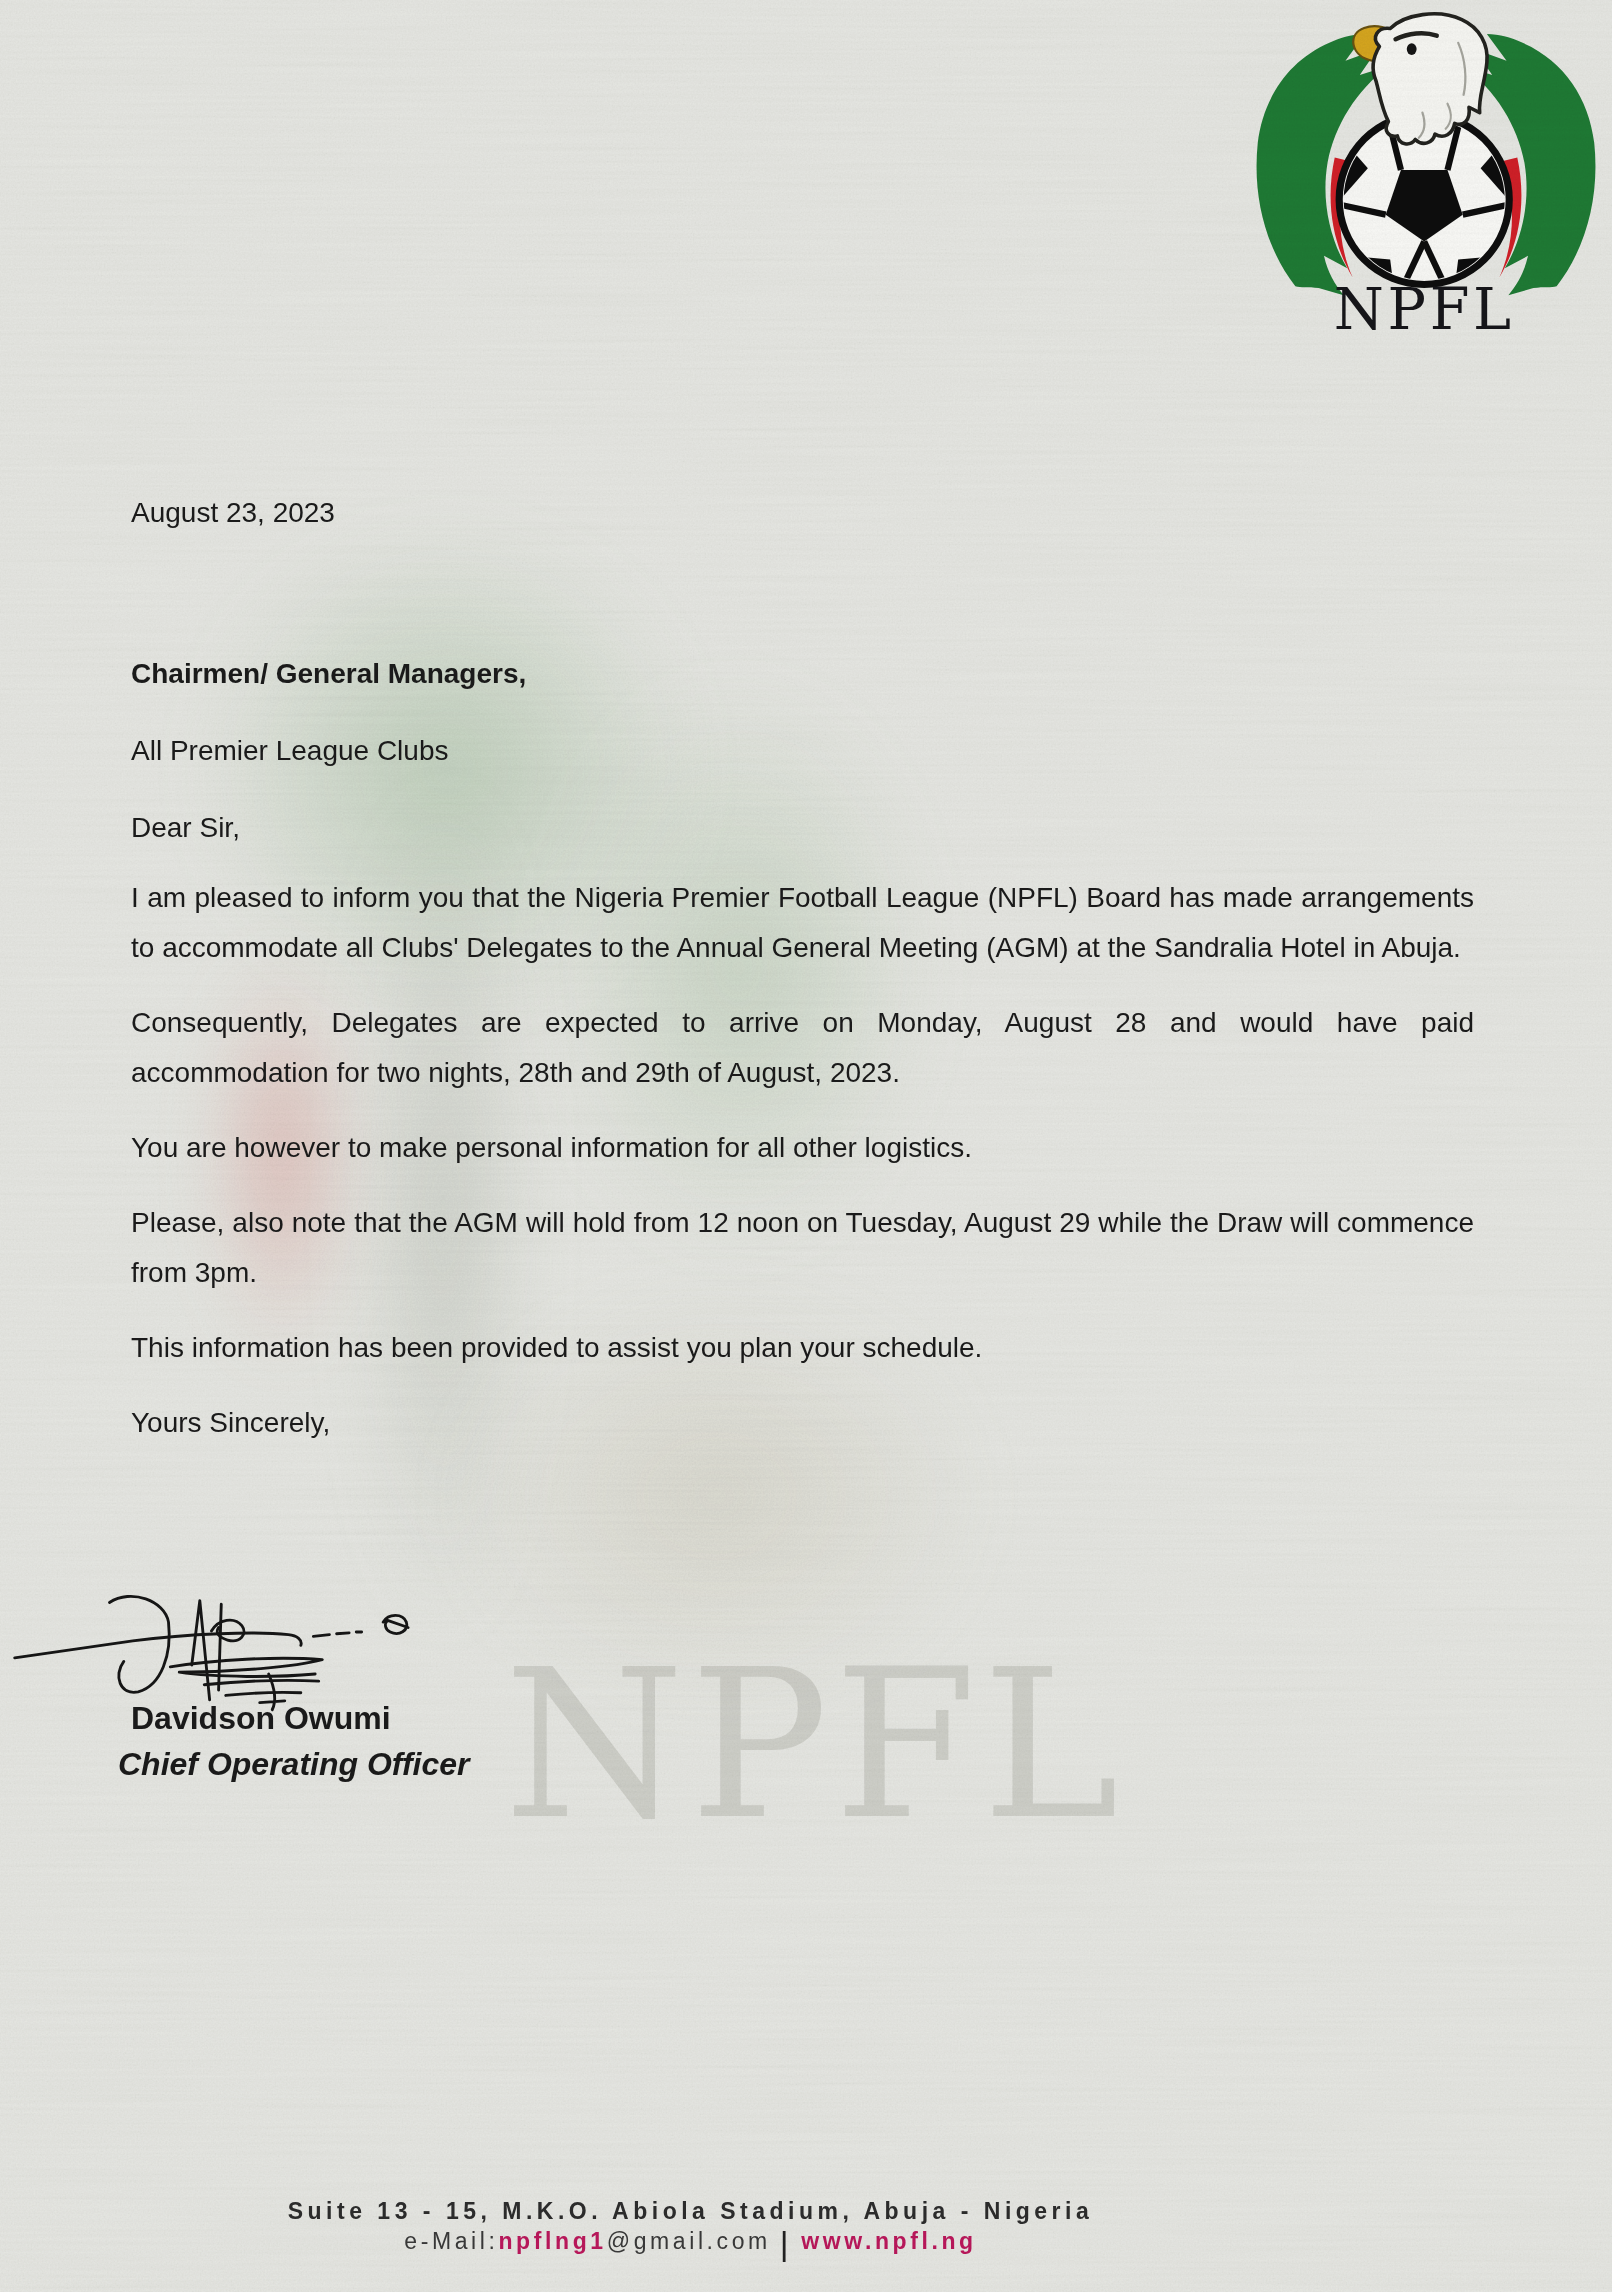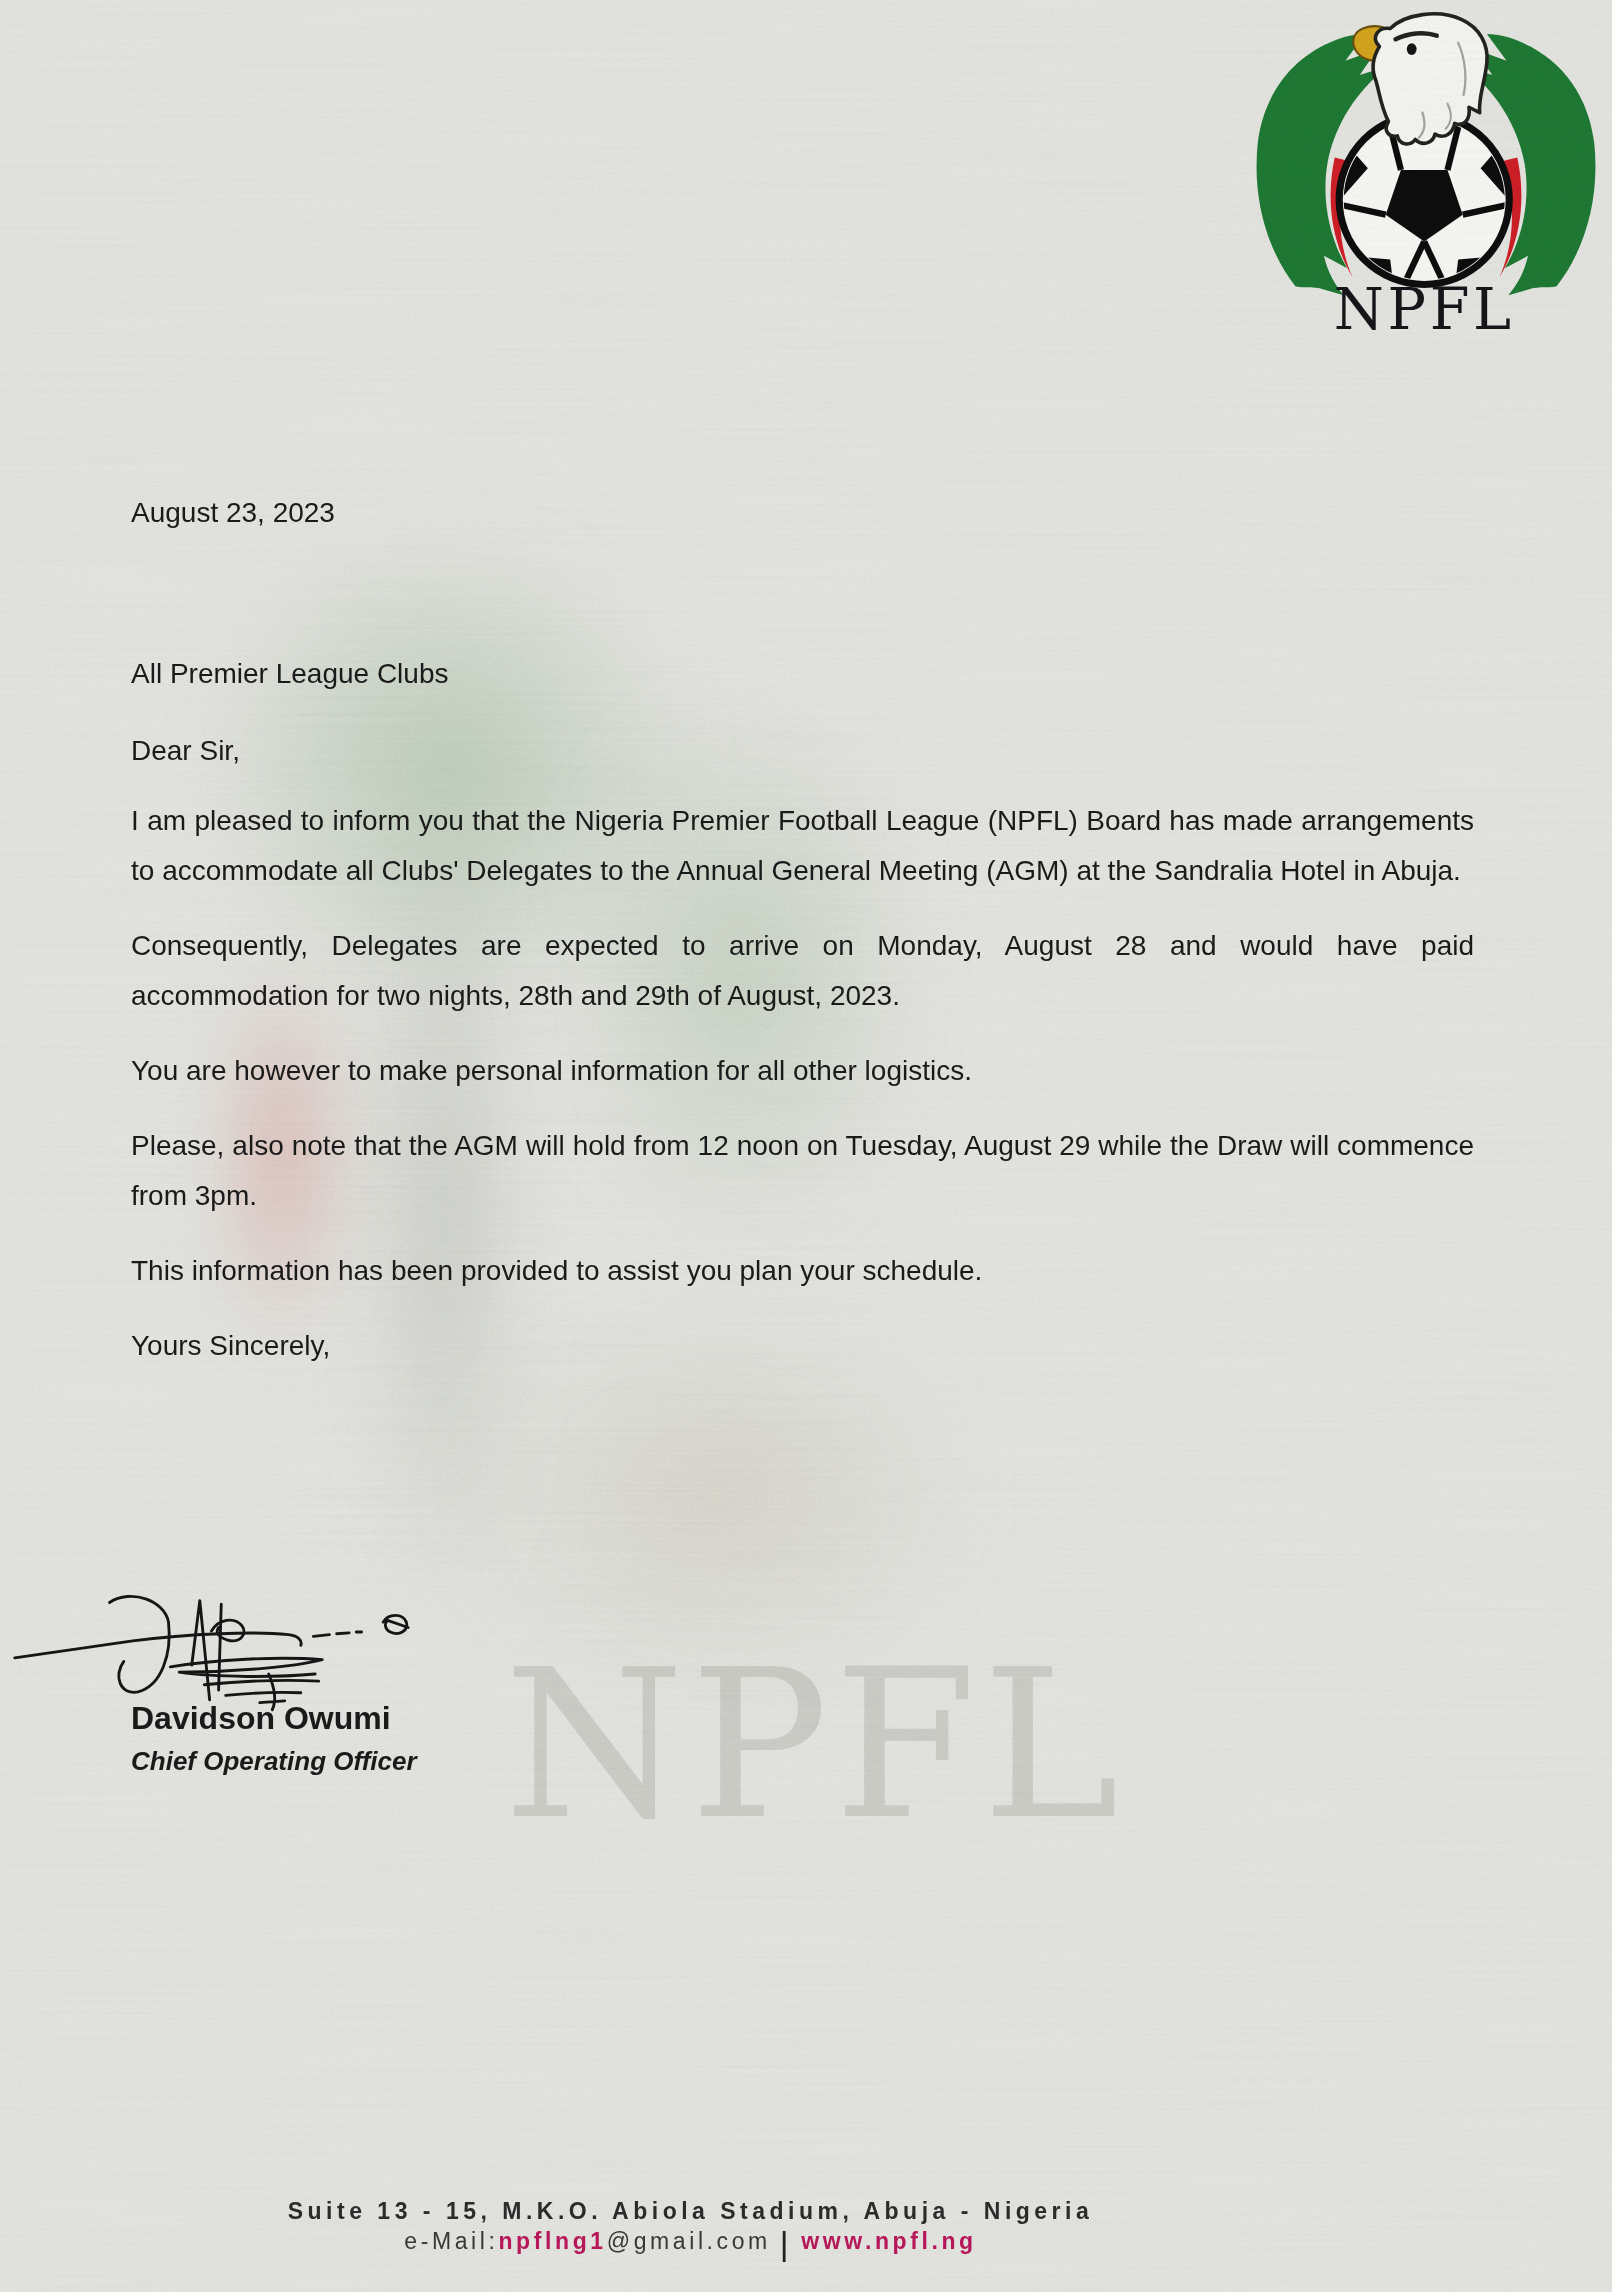--- a/index.html
+++ b/index.html
@@ -37,21 +37,21 @@
   .content p{margin:0 0 25px;text-align:justify;}
   .p-date{margin-bottom:111px !important;}
   .p-recipient1{margin-bottom:27px !important;font-weight:bold;}
   .p-recipient2{margin-bottom:27px !important;}
   .p-salutation{margin-bottom:19.7px !important;}
   .p-subject{margin-bottom:30px !important;font-weight:bold;}
   .p-closing{margin-bottom:0 !important;}
   
   .signature-svg{position:absolute;left:0;top:1581px;width:430px;height:152px;z-index:2;}
   .sig-name{position:absolute;left:131px;top:1700px;font-size:32px;font-weight:bold;z-index:2;}
-  .sig-title{position:absolute;left:131px;top:1746px;font-size:26px;font-weight:bold;font-style:italic;z-index:2;text-align:right;}
+  .sig-title{position:absolute;left:118px;top:1746px;font-size:32px;font-weight:bold;font-style:italic;z-index:2;text-align:right;}
   
   .footer{position:absolute;left:0;top:2196px;width:1381px;text-align:center;z-index:2;color:#2d2d2d;}
   .footer-line1{font-size:23px;font-weight:bold;letter-spacing:4.5px;line-height:30px;}
   .footer-line2{font-size:23px;letter-spacing:3.6px;line-height:30px;font-weight:400;color:#3a3a3a;}
   .footer-line2 .b{font-weight:bold;color:#be185d;}
   .sep{font-weight:400;font-size:34px;vertical-align:-6.3px;padding:0 9px;color:#222;}
 </style>
 </head>
 <body>
 
@@ -107,20 +107,21 @@
     <path fill="none" stroke="#23231f" stroke-width="5" stroke-linecap="round" d="M166,36 C180,29 198,27 212,32"></path>
     <ellipse cx="184" cy="47" rx="5.5" ry="6.5" fill="#161616"></ellipse>
     <path fill="none" stroke="#a9a9a1" stroke-width="2.5" stroke-linecap="round" d="M236,40 C244,58 246,80 242,98 M224,108 C230,120 228,130 222,136 M196,118 C200,130 198,140 192,146"></path>
   </g>
 
   <text x="198" y="360" text-anchor="middle" font-family="'DejaVu Serif','Liberation Serif',serif" font-size="64" letter-spacing="4" fill="#16161a">NPFL</text>
 </svg>
 
 <div class="content">
   <p class="p-date">August 23, 2023</p>
+  <p class="p-recipient1">Chairmen/ General Managers,</p>
   <p class="p-recipient2">All Premier League Clubs</p>
   <p class="p-salutation">Dear Sir,</p>
   <p>I am pleased to inform you that the Nigeria Premier Football League (NPFL) Board has made arrangements to accommodate all Clubs' Delegates to the Annual General Meeting (AGM) at the Sandralia Hotel in Abuja.</p>
   <p>Consequently, Delegates are expected to arrive on Monday, August 28 and would have paid accommodation for two nights, 28th and 29th of August, 2023.</p>
   <p>You are however to make personal information for all other logistics.</p>
   <p>Please, also note that the AGM will hold from 12 noon on Tuesday, August 29 while the Draw will commence from 3pm.</p>
   <p>This information has been provided to assist you plan your schedule.</p>
   <p class="p-closing">Yours Sincerely,</p>
 </div>
 

